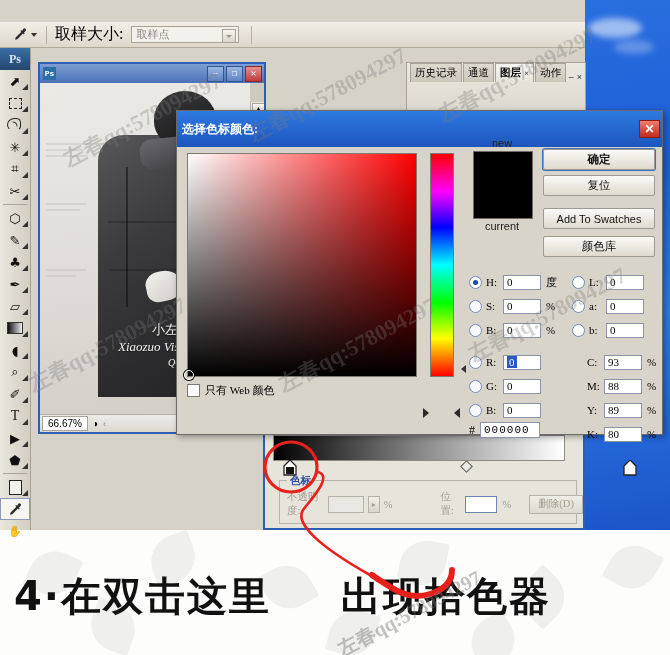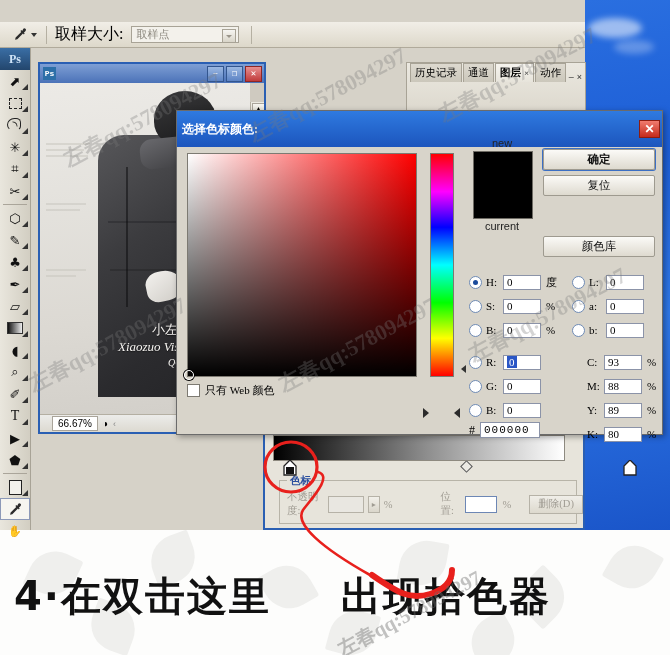--- a/index.html
+++ b/index.html
@@ -97,21 +97,21 @@
   #sig2{position:absolute;left:78px;top:256px;color:#f6f4f1;font-size:13px;font-style:italic;
     font-family:"Liberation Serif","DejaVu Serif",serif;text-shadow:0 1px 1px rgba(0,0,0,.5);}
   #sig3{position:absolute;left:128px;top:274px;color:#f6f4f1;font-size:10px;font-style:italic;
     font-family:"Liberation Serif","DejaVu Serif",serif;}
   #docscroll-v{position:absolute;right:0;top:19px;width:13px;height:332px;
     background:#eceae2;border-left:1px solid #b4afa2;}
   #docstatus{position:absolute;left:0;bottom:0;width:224px;height:18px;
     background:linear-gradient(#ececea,#dcd9d0);border-top:1px solid #b4afa2;
     display:flex;align-items:center;font-size:10px;box-sizing:border-box;}
   #zoomval{padding:0 5px;background:#fff;border:1px solid #a9a49a;height:13px;
-    display:flex;align-items:center;margin-left:12px;font-size:10px;}
+    display:flex;align-items:center;margin-left:2px;font-size:10px;}
   
   #layers-panel{position:absolute;left:406px;top:62px;width:180px;height:52px;
     background:linear-gradient(#ebe8e0,#dcd8cd);border:1px solid #a8a396;box-sizing:border-box;}
   #panel-tabs{display:flex;align-items:flex-end;height:19px;padding-left:3px;box-sizing:border-box;}
   .ptab{padding:2px 4px 2px 4px;font-size:10.5px;border:1px solid #a8a396;border-bottom:none;
     background:linear-gradient(#ddd9cf,#cbc7bb);margin-right:1px;
     font-family:"Liberation Serif","DejaVu Serif",serif;white-space:nowrap;}
   .ptab.active{background:linear-gradient(#f6f4ee,#e7e4db);font-weight:600;}
   .ptab .x{margin-left:3px;font-size:9px;color:#444;}
   #panel-ctl{margin-left:auto;display:flex;align-items:center;gap:3px;padding-right:3px;font-size:9px;color:#333;}
@@ -413,20 +413,21 @@
     <div id="huebar"></div>
     <div class="huearr" id="huearr-l"></div>
     <div class="huearr" id="huearr-r"></div>
 
     <div id="newlabel">new</div>
     <div id="swatch"></div>
     <div id="curlabel">current</div>
 
     <div class="pkbtn def" id="btn-ok">确定</div>
     <div class="pkbtn" id="btn-reset">复位</div>
+    <div class="pkbtn" id="btn-swatch">Add To Swatches</div>
     <div class="pkbtn" id="btn-lib">颜色库</div>
 
     <div id="webonly">
       <span class="cbox"></span>
       <span class="lbl">只有 Web 颜色</span>
     </div>
 
     <div class="leftcaret"></div>
 
     <div id="fields">

